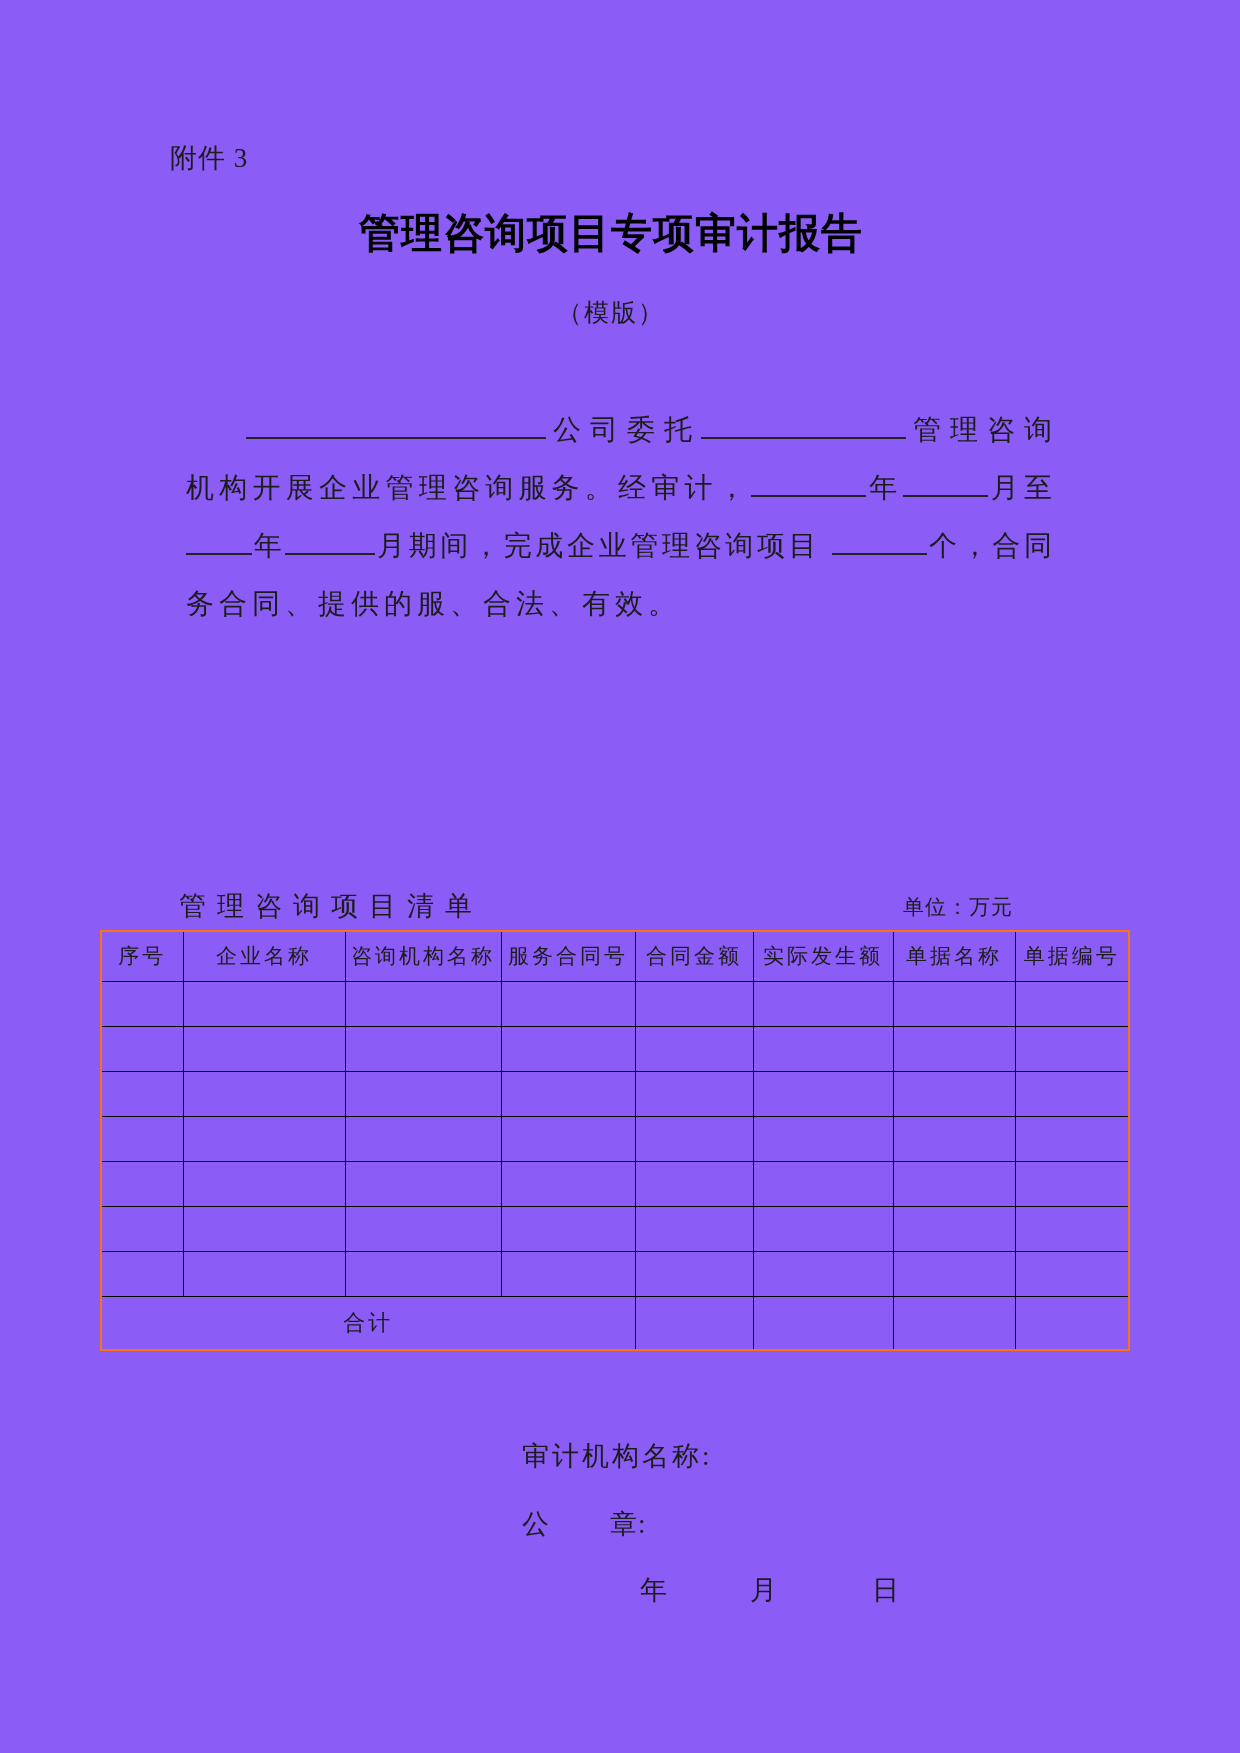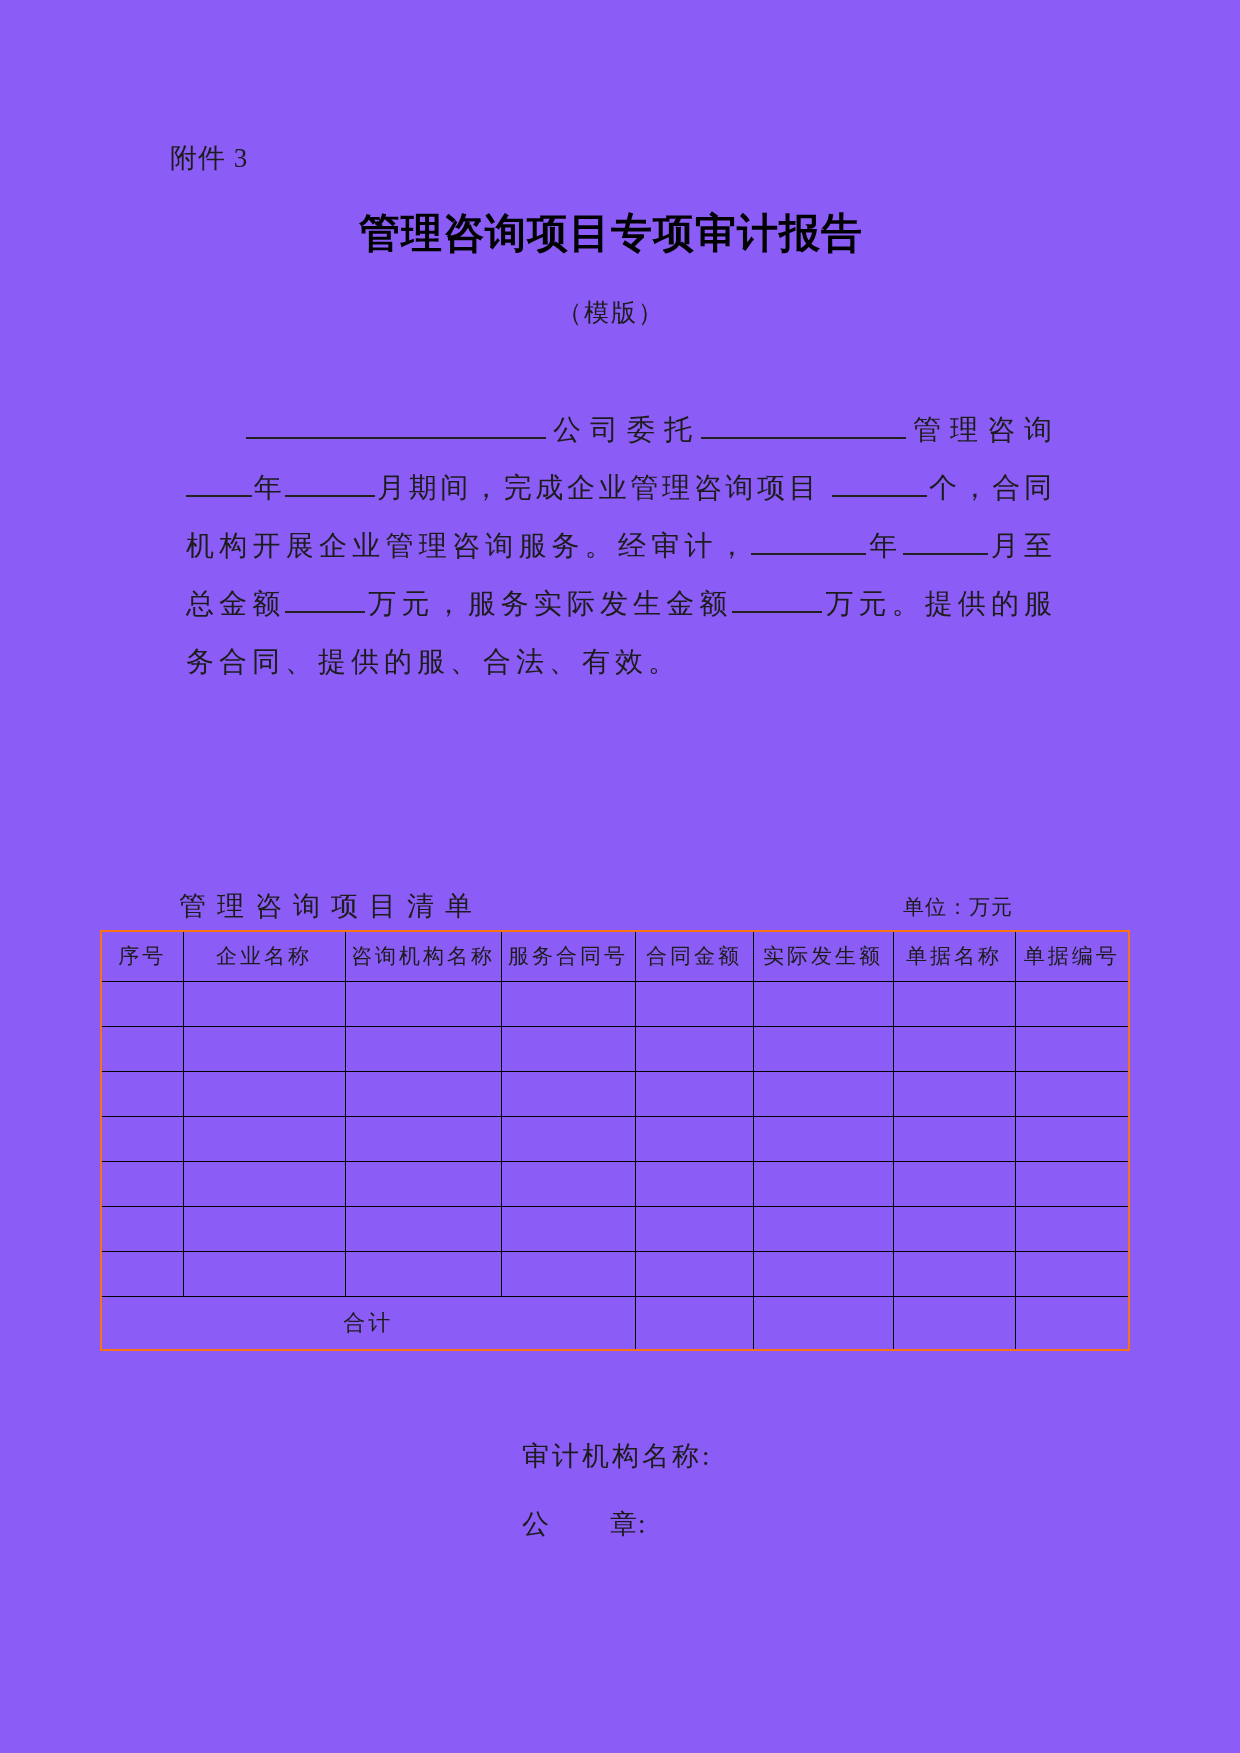--- a/index.html
+++ b/index.html
@@ -95,23 +95,22 @@
 <div class="page">
 
   <div class="attachment">附件 3</div>
 
   <div class="doc-title">管理咨询项目专项审计报告</div>
 
   <div class="doc-subtitle">（模版）</div>
 
   <div class="para">
     <div class="line"><span class="sp w60"></span><span class="blank w300"></span><span>公司委托</span><span class="blank w205"></span><span>管理咨询</span></div>
+    <div class="line"><span>机构开展企业管理咨询服务。经审计，</span><span class="blank w115"></span><span>年</span><span class="blank w85"></span><span>月至</span></div>
     <div class="line"><span class="blank w66"></span><span>年</span><span class="blank w90"></span><span>月期间，完成企业管理咨询项目</span><span class="sp w12"></span><span class="blank w95"></span><span>个，合同</span></div>
-    <div class="line"><span>机构开展企业管理咨询服务。经审计，</span><span class="blank w115"></span><span>年</span><span class="blank w85"></span><span>月至</span></div>
-    <div class="line"><span>总金额</span><span class="blank w80"></span><span>万元，服务实际发生金额</span><span class="blank w90"></span><span>万元。提供的服</span></div>
     <div class="line last"><span>务合同、提供的服、合法、有效。</span></div>
   </div>
 
   <div class="list-title">管理咨询项目清单</div>
 
   <div class="unit-label">单位：万元</div>
 
   <table class="audit">
     <colgroup>
       <col style="width:82px">
@@ -215,14 +214,15 @@
         <td></td>
         <td></td>
       </tr>
     </tbody>
   </table>
 
   <div class="sig-name">审计机构名称:</div>
 
   <div class="sig-seal"><span>公</span><span class="sp w60"></span><span>章:</span></div>
 
+  <div class="sig-date"><span>年</span><span class="sp w83"></span><span>月</span><span class="sp w95"></span><span>日</span></div>
 
 </div>
 
 </body></html>

